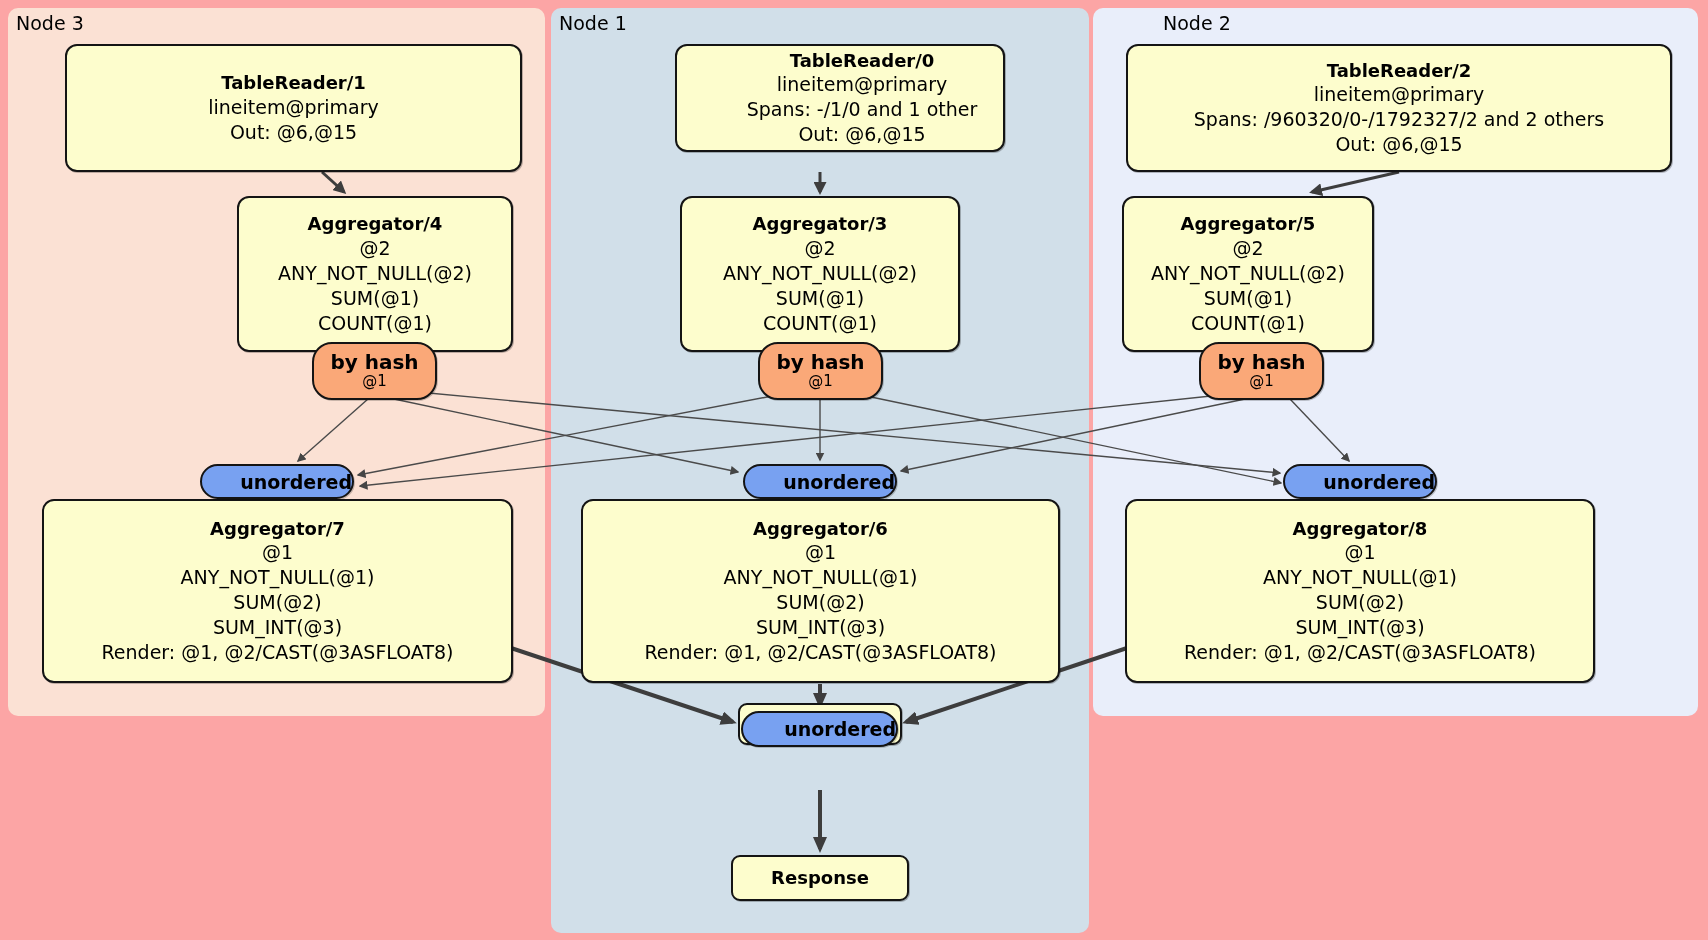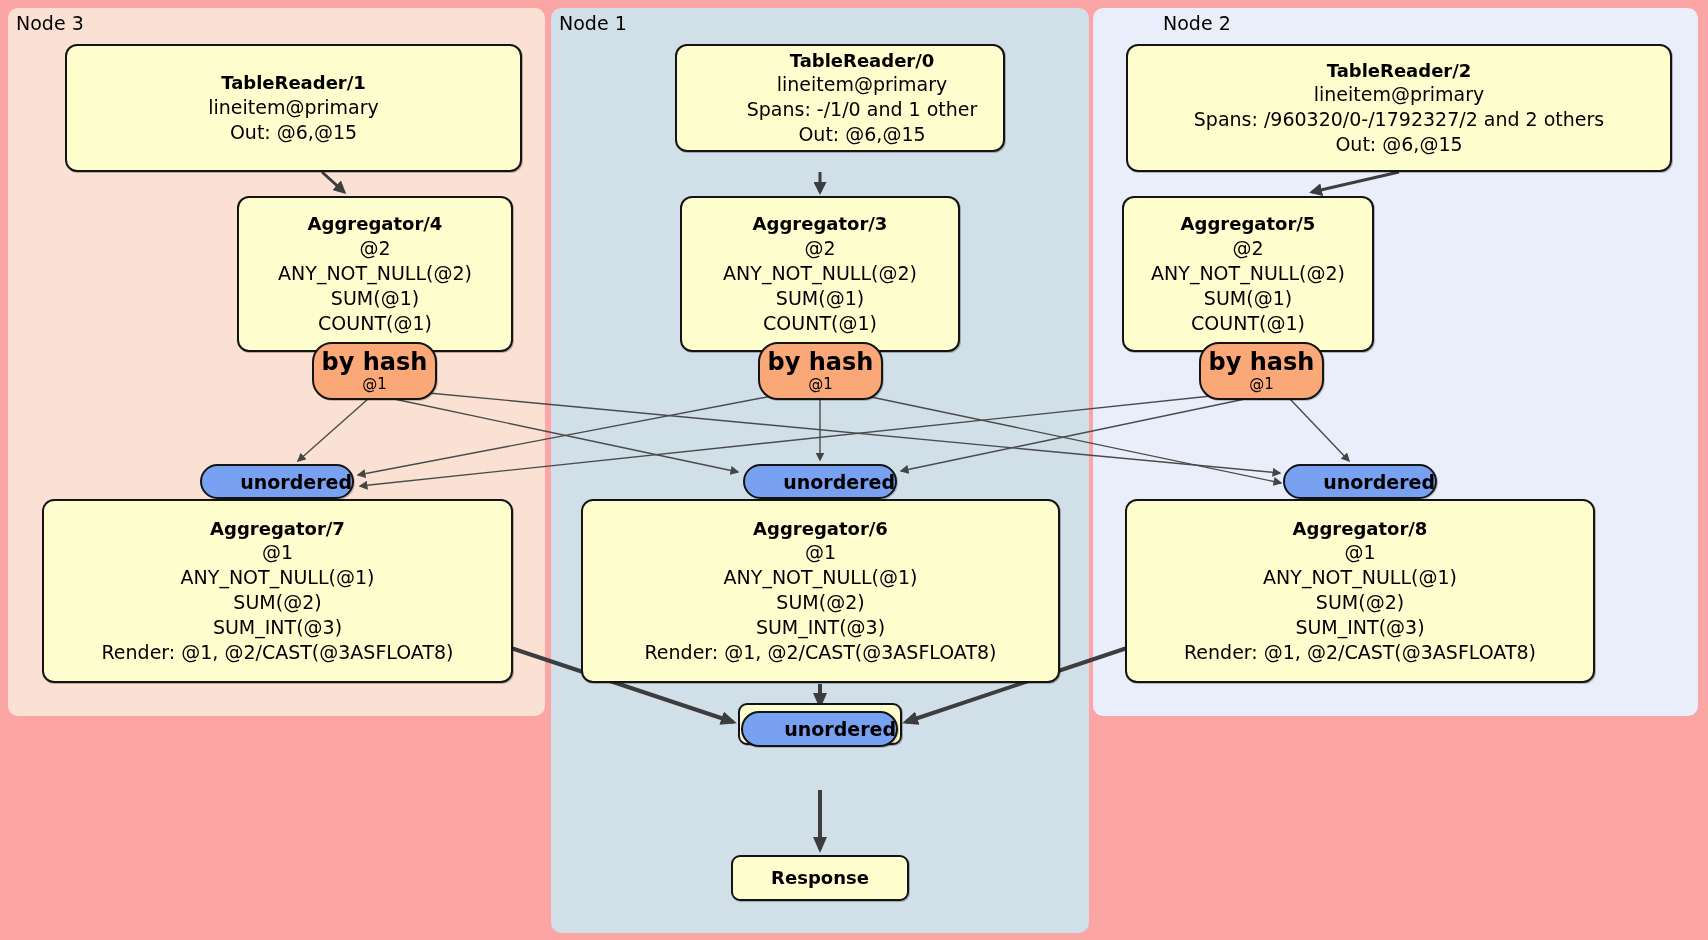--- a/index.html
+++ b/index.html
@@ -14,21 +14,21 @@
   .proc{position:absolute;background:#fdfdcd;border:2px solid #141414;border-radius:12px;
         display:flex;flex-direction:column;justify-content:center;align-items:center;
         text-align:center;z-index:3;box-sizing:border-box;padding:2px 4px;
         box-shadow:1px 1px 0 rgba(0,0,0,0.25);}
   .proc .title{font-weight:bold;font-size:18px;line-height:1.3;white-space:nowrap;}
   .proc .line{font-size:19px;line-height:1.32;white-space:nowrap;}
 
   .pill{position:absolute;z-index:4;display:flex;flex-direction:column;align-items:center;
         justify-content:center;box-sizing:border-box;box-shadow:1px 1px 0 rgba(0,0,0,0.2);}
   .pill.hash{background:#faa878;border:2px solid #141414;border-radius:20px;}
-  .pill.hash .pill-title{font-weight:bold;font-size:24px;line-height:1.1;white-space:nowrap;text-align:right;}
+  .pill.hash .pill-title{font-weight:bold;font-size:20px;line-height:1.1;white-space:nowrap;text-align:right;}
   .pill.hash .pill-sub{font-size:15px;line-height:1.15;white-space:nowrap;}
   .pill.sync{background:#78a1f1;border:2px solid #141414;border-radius:18px;
              font-weight:bold;font-size:19px;white-space:nowrap;align-items:flex-end;}
 </style>
 </head>
 <body>
 
 <div class="canvas">
 
   <div class="region" style="left:8px;top:8px;width:537px;height:708px;background:#fbe1d4;"></div>

